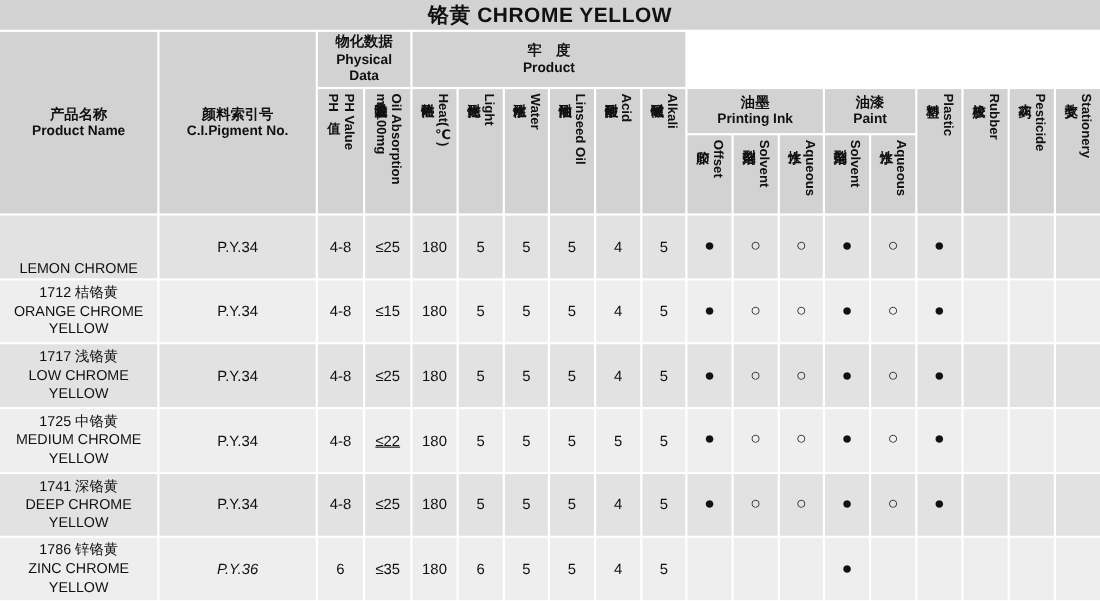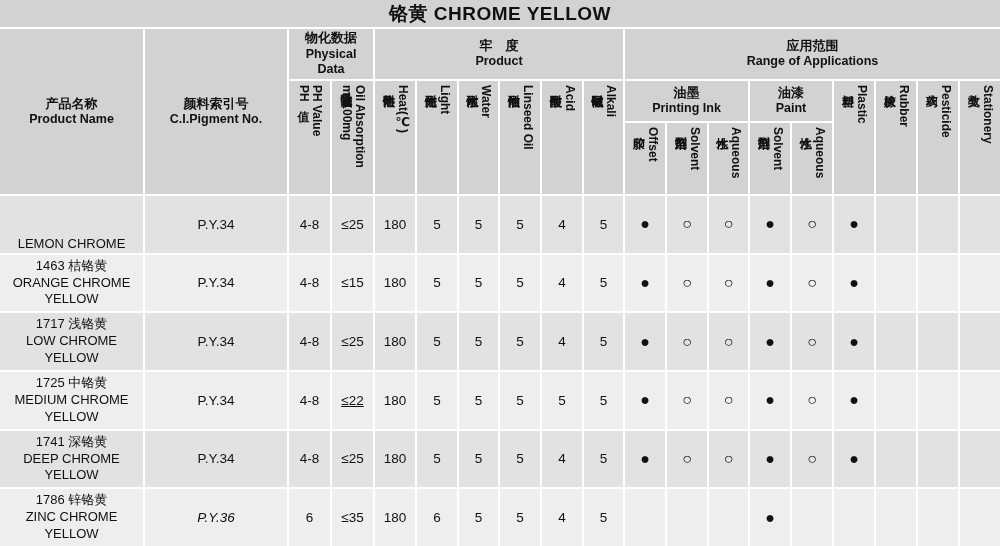--- a/index.html
+++ b/index.html
@@ -100,24 +100,20 @@
     </div>
 
     <div class="cell hcell hgroup h-phys">
       <div class="zh">物化数据</div>
       <div class="en">Physical Data</div>
     </div>
     <div class="cell hcell hgroup h-fast">
       <div class="zh">牢　度</div>
       <div class="en">Product</div>
     </div>
-    <div class="cell hcell hgroup h-apps">
-      <div class="zh">应用范围</div>
-      <div class="en">Range of Applications</div>
-    </div>
 
     <div class="cell hcell vcell h-ph">
       <div class="vtext">
         <div>PH值</div>
         <div>PH Value</div>
       </div>
     </div>
     <div class="cell hcell vcell h-oil">
       <div class="vtext">
         <div><span>吸油量</span><span>ml/100mg</span></div>
@@ -247,21 +243,21 @@
     <div class="cell dcell mcell" style="grid-row: 4;">●</div>
     <div class="cell dcell mcell" style="grid-row: 4;">○</div>
     <div class="cell dcell mcell" style="grid-row: 4;">●</div>
     <div class="cell dcell mcell" style="grid-row: 4;"></div>
     <div class="cell dcell mcell" style="grid-row: 4;"></div>
     <div class="cell dcell mcell" style="grid-row: 4;"></div>
   </div>
 
   <div class="trow rlight">
     <div class="cell dcell pcell" style="grid-row: 5;">
-      <div class="pn-zh">1463 桔铬黄</div>
+      <div class="pn-zh">1712 桔铬黄</div>
       <div class="pn-en">ORANGE CHROME YELLOW</div>
     </div>
     <div class="cell dcell" style="grid-row: 5;">P.Y.34</div>
     <div class="cell dcell" style="grid-row: 5;">4-8</div>
     <div class="cell dcell" style="grid-row: 5;">≤15</div>
     <div class="cell dcell" style="grid-row: 5;">180</div>
     <div class="cell dcell" style="grid-row: 5;">5</div>
     <div class="cell dcell" style="grid-row: 5;">5</div>
     <div class="cell dcell" style="grid-row: 5;">5</div>
     <div class="cell dcell" style="grid-row: 5;">4</div>

